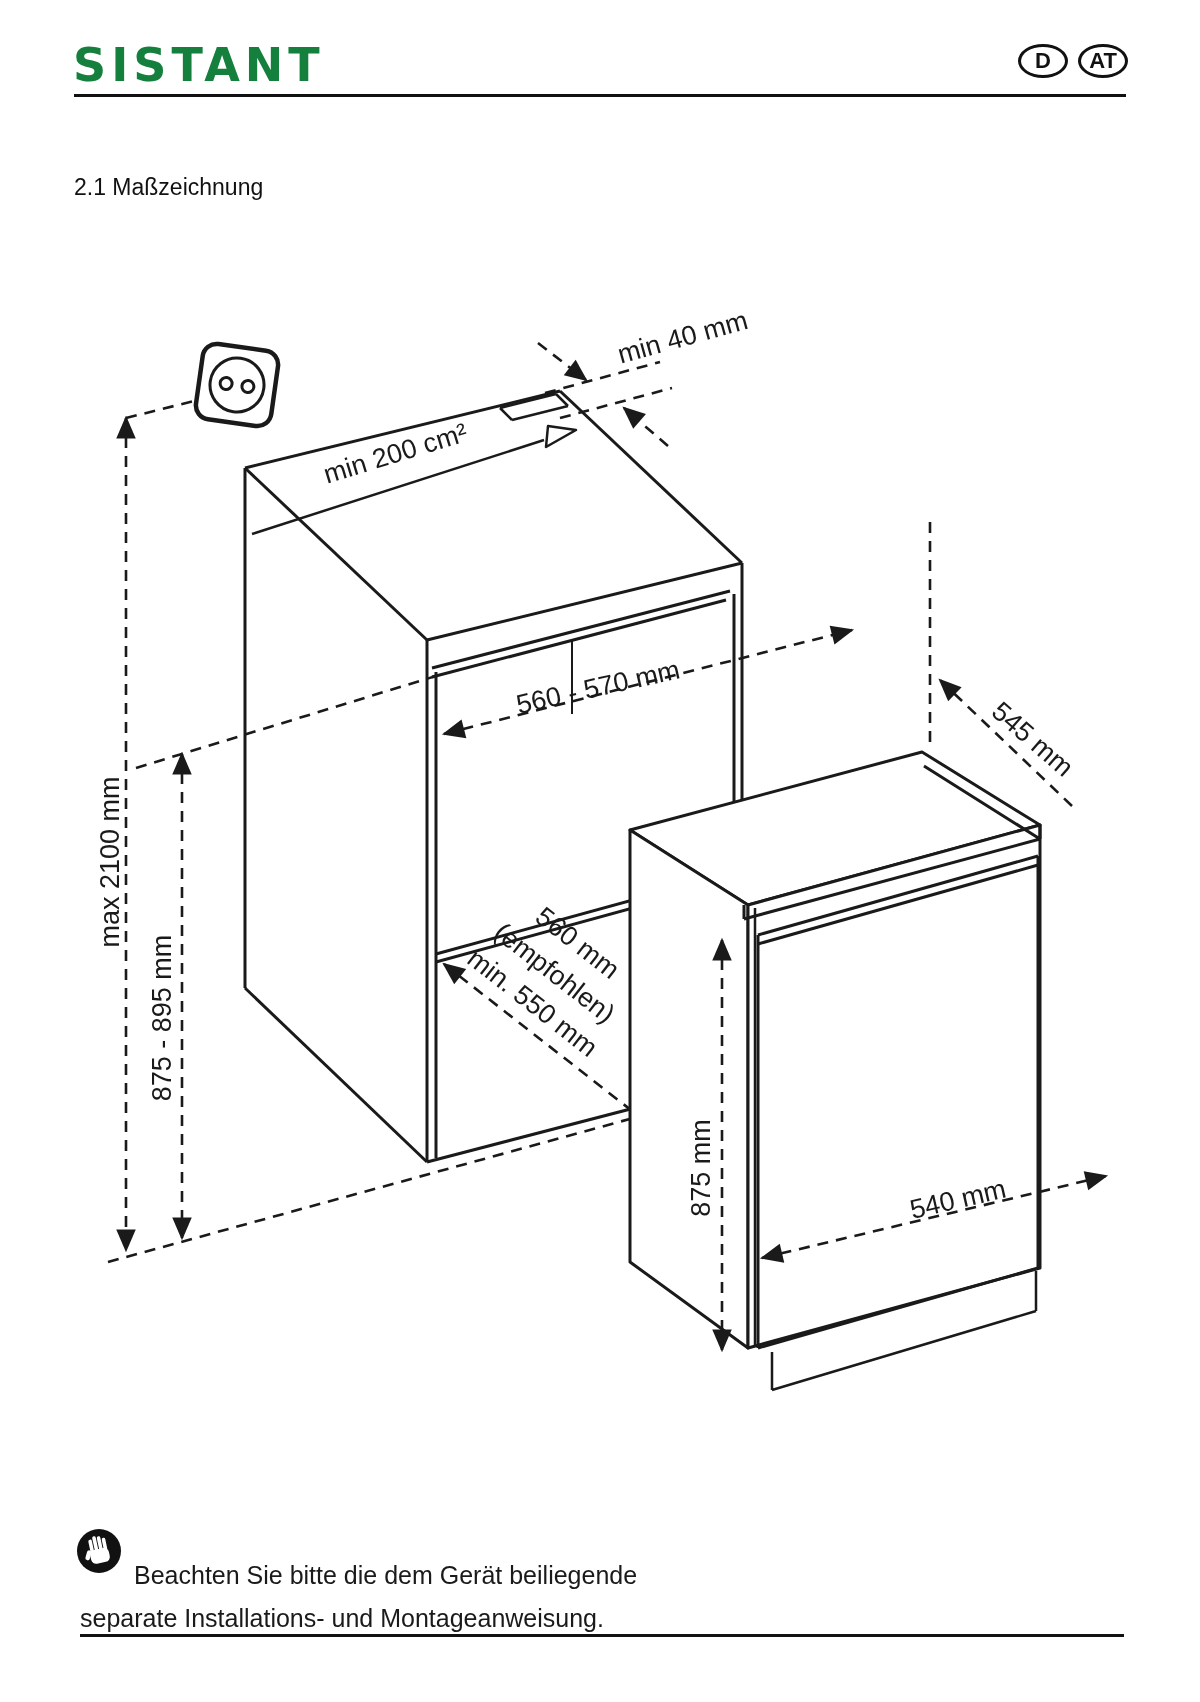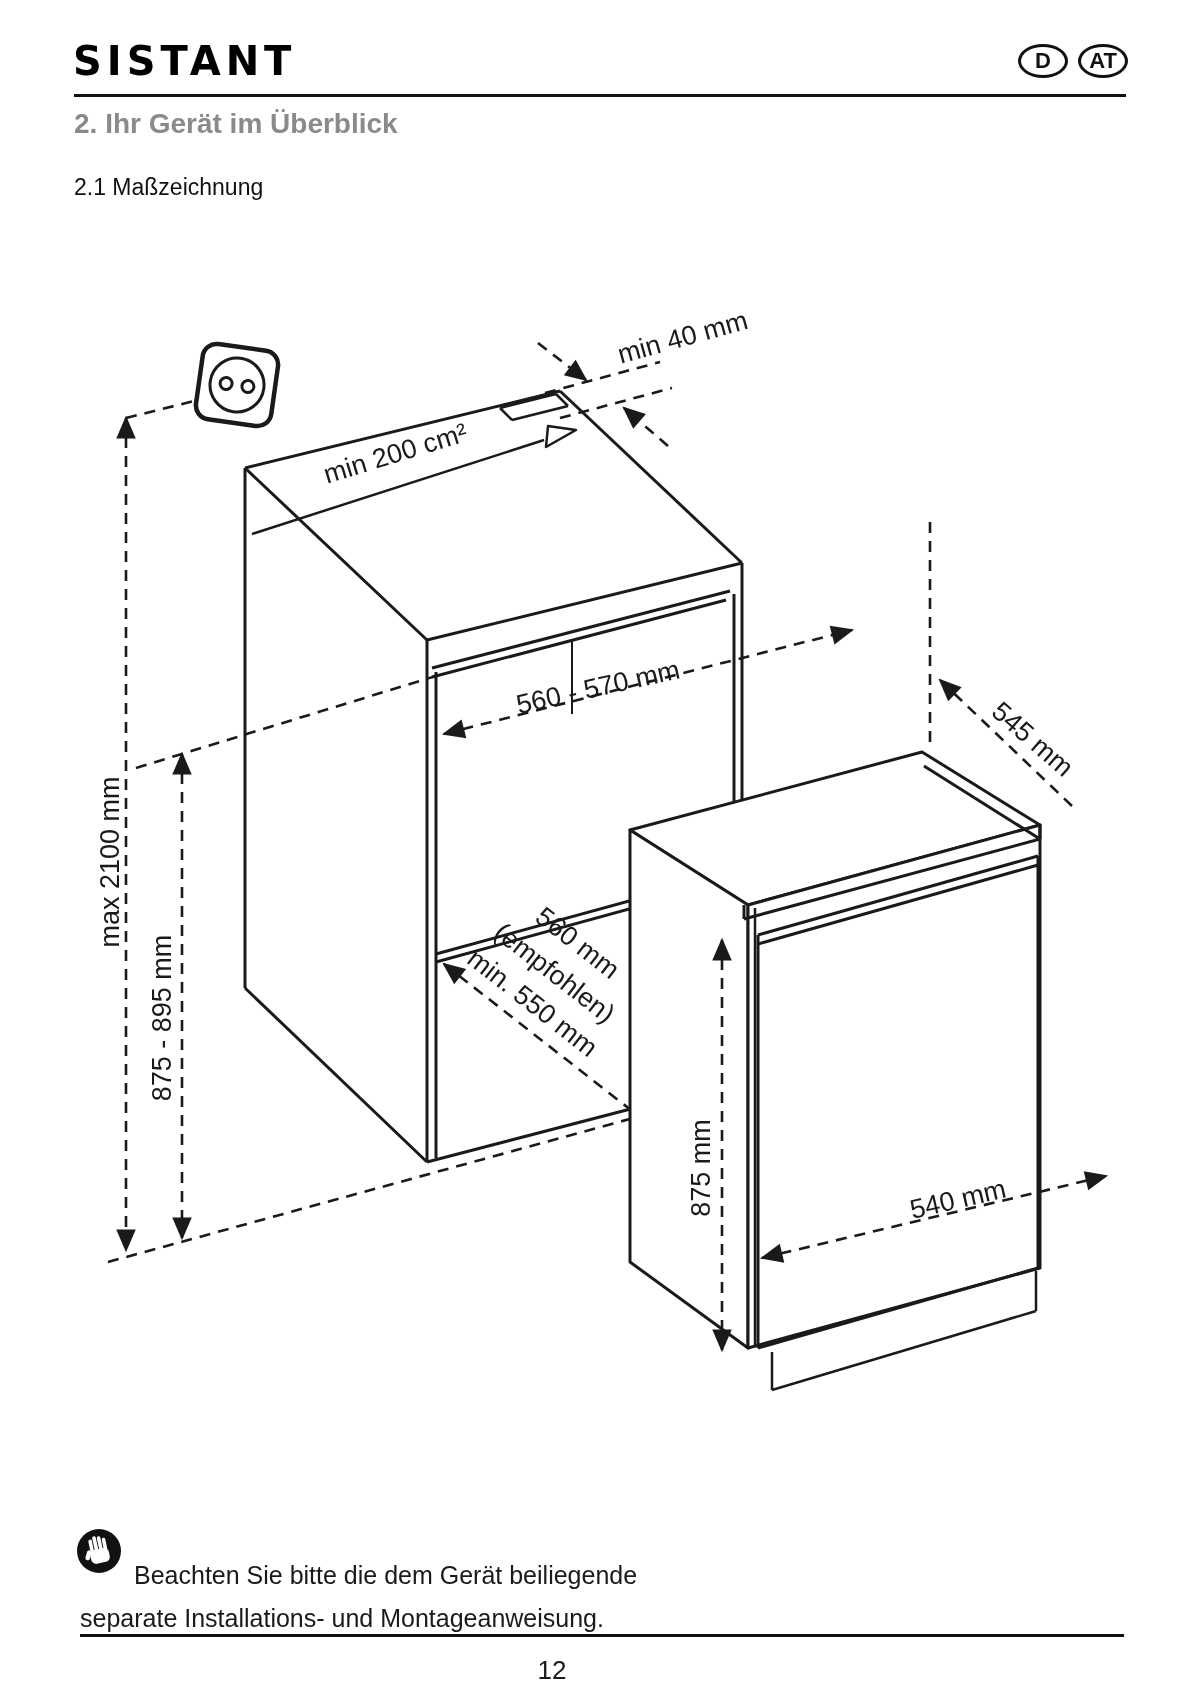--- a/index.html
+++ b/index.html
@@ -3,22 +3,22 @@
 <meta charset="utf-8">
 <style>
   html,body{margin:0;padding:0;background:#e8e8e8;}
   .page{
     position:relative;width:1200px;height:1702px;background:#ffffff;
     font-family:"Liberation Sans", sans-serif;color:#1a1a1a;overflow:hidden;
     margin:0 auto;
   }
   .abs{position:absolute;}
   .brand{
-    left:73px;top:38px;font-size:40px;font-weight:800;letter-spacing:5px;
-    font-family:"DejaVu Sans", sans-serif;color:#000000;
+    left:73px;top:38px;font-size:46px;font-weight:800;letter-spacing:5px;
+    font-family:"DejaVu Sans", sans-serif;color:#15803d;
   }
   .badges{right:72px;top:44px;display:flex;gap:10px;}
   .badge{
     min-width:50px;height:34px;padding:0 8px;border:3.5px solid #111;border-radius:50%;
     display:flex;align-items:center;justify-content:center;
     font-weight:bold;font-size:22px;color:#111;box-sizing:border-box;
   }
   .rule-top{left:74px;right:74px;top:94px;height:3px;background:#111;}
   .rule-bottom{left:80px;right:76px;top:1634px;height:3px;background:#111;}
   .section-title{left:74px;top:108px;font-size:28px;font-weight:bold;color:#8a8a8a;}
@@ -39,21 +39,20 @@
 
 <div class="page">
 
   <div class="abs brand">SISTANT</div>
   <div class="abs badges">
     <div class="badge">D</div>
     <div class="badge">AT</div>
   </div>
   <div class="abs rule-top"></div>
 
-  <div class="abs section-title">2. Ihr Gerät im Überblick</div>
   <div class="abs subsection-title">2.1 Maßzeichnung</div>
 
   <svg class="abs" style="left:0;top:0;" width="1200" height="1702" viewBox="0 0 1200 1702">
     <defs>
       <marker id="arr" viewBox="0 0 12 12" refX="10.5" refY="6" markerWidth="10" markerHeight="10" orient="auto-start-reverse">
         <path d="M1,1.5 L11.5,6 L1,10.5 z" fill="#1a1a1a"></path>
       </marker>
     </defs>
 
     <g stroke="#1a1a1a" stroke-width="3" fill="none" stroke-linejoin="round">
@@ -162,15 +161,14 @@
       <rect x="23.5" y="8.5" width="3.6" height="15" rx="1.8"></rect>
       <rect x="28.0" y="11" width="3.6" height="13" rx="1.8"></rect>
       <rect x="9.5" y="20" width="4.5" height="10" rx="2.2" transform="rotate(28 11.7 25)"></rect>
     </g>
   </svg>
   <div class="abs footer-note">
     <span class="footer-line1">Beachten Sie bitte die dem Gerät beiliegende</span>
     <span class="footer-line2">separate Installations- und Montageanweisung.</span>
   </div>
   <div class="abs rule-bottom"></div>
-  <div class="abs page-number">12</div>
 
 </div>
 
 </body></html>

